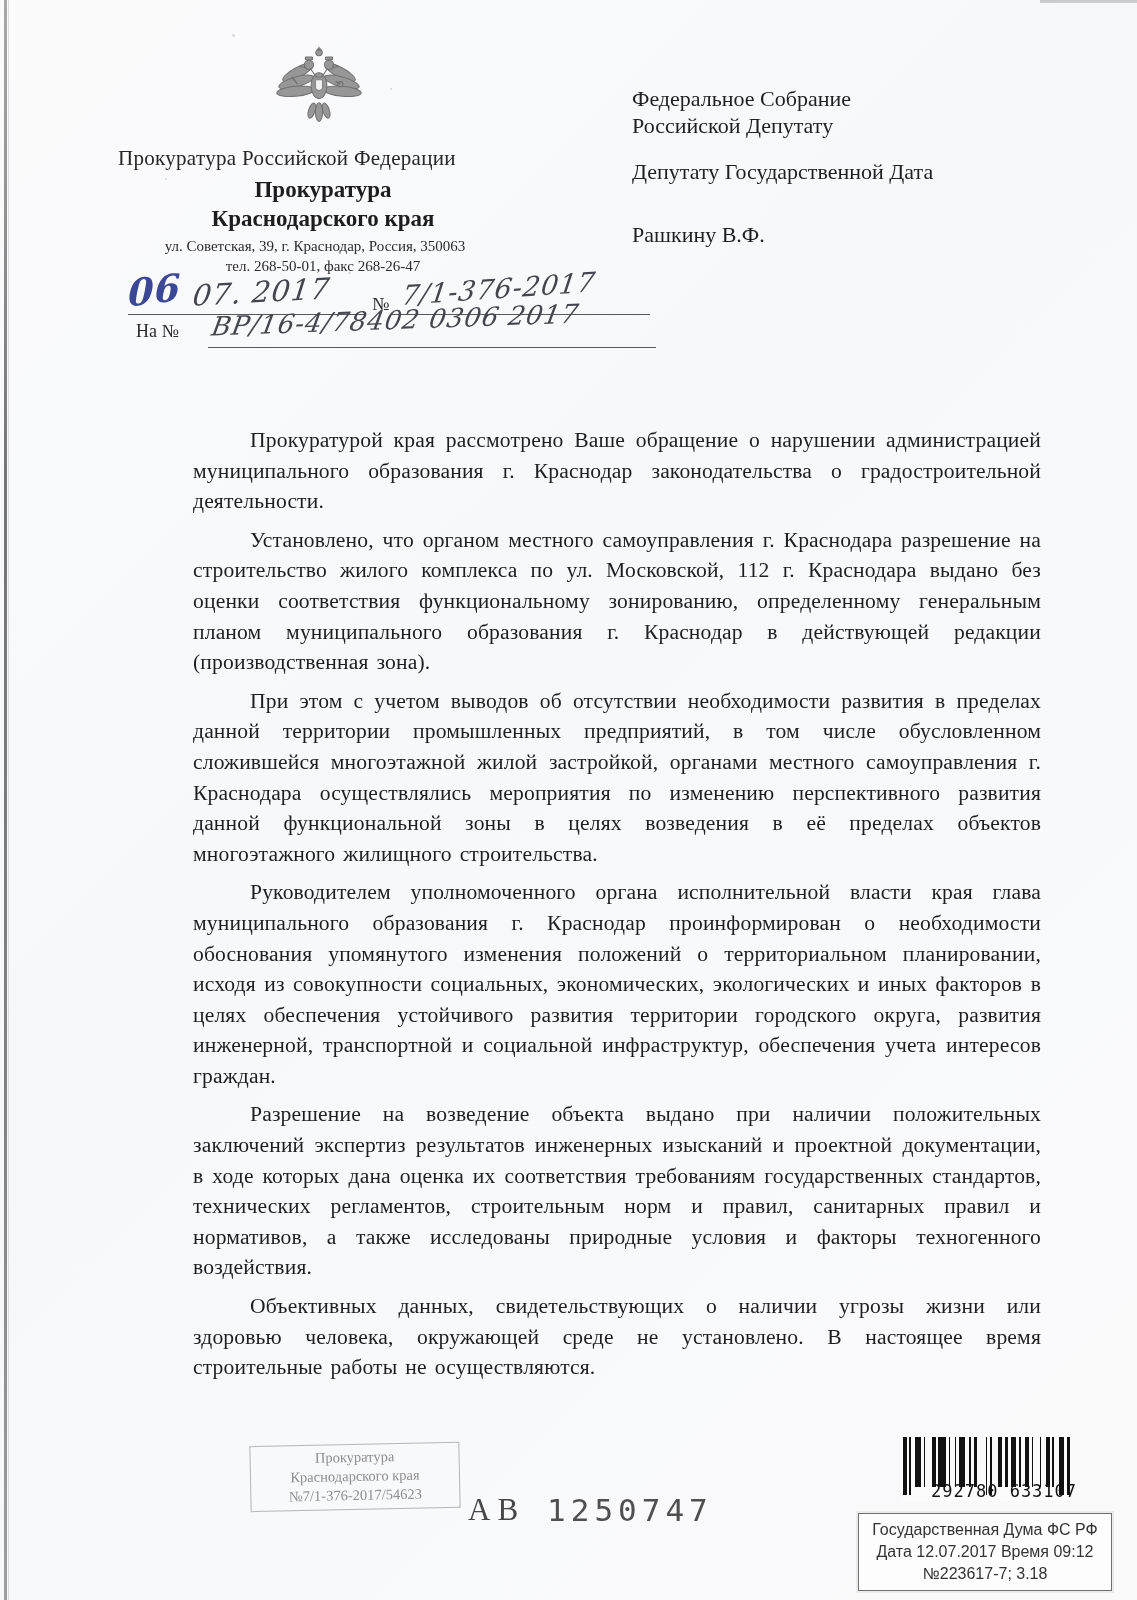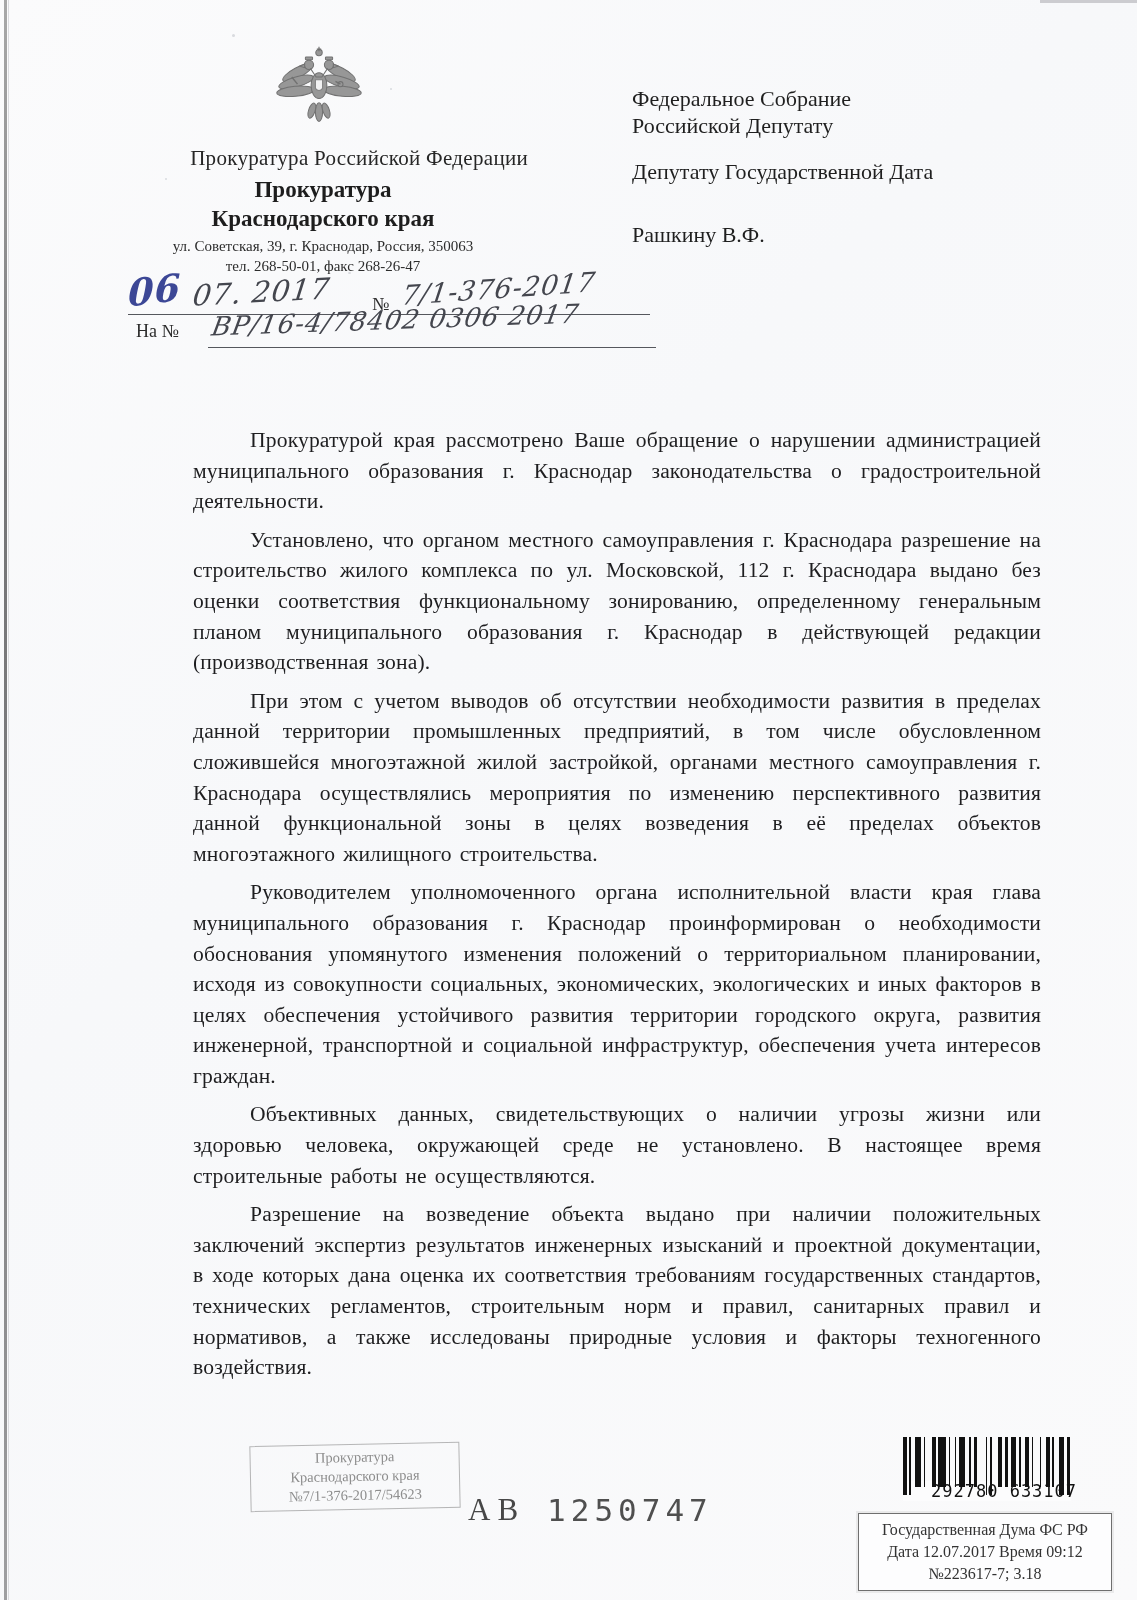--- a/index.html
+++ b/index.html
@@ -14,27 +14,27 @@
   }
   
   .edge-left{position:absolute;left:4px;top:0;width:3px;height:100%;
     background:linear-gradient(#9a9a9a,#5d5d5f 30%,#6d6d6f 70%,#8f8f91);opacity:.85;z-index:6;}
   .edge-left2{position:absolute;left:8px;top:0;width:1px;height:100%;background:#c7c7cb;opacity:.6;z-index:6;}
   .edge-top{position:absolute;left:1040px;top:0;width:97px;height:3px;background:#b9b9bd;opacity:.7;z-index:6;}
   .speck{position:absolute;border-radius:50%;background:#9aa0a8;opacity:.35;}
 
   
   .emblem{position:absolute;left:276px;top:42px;width:86px;height:90px;}
-  .lh-parent{position:absolute;left:118px;top:146px;width:410px;text-align:right;
+  .lh-parent{position:absolute;left:118px;top:146px;width:410px;text-align:left;
     font-size:21px;letter-spacing:.3px;color:#262626;}
   .lh-name1{position:absolute;left:118px;top:177px;width:410px;text-align:center;
     font-size:23px;font-weight:bold;color:#1d1d1d;}
   .lh-name2{position:absolute;left:118px;top:206px;width:410px;text-align:center;
     font-size:23px;font-weight:bold;color:#1d1d1d;}
-  .lh-addr{position:absolute;left:118px;top:238px;width:410px;text-align:center;
+  .lh-addr{position:absolute;left:110px;top:238px;width:410px;text-align:center;
     font-size:15px;color:#2c2c2c;}
   .lh-phone{position:absolute;left:118px;top:258px;width:410px;text-align:center;
     font-size:15px;color:#2c2c2c;}
 
   
   .hand{font-family:"DejaVu Serif",serif;font-style:italic;color:#44464e;
     letter-spacing:1px;white-space:nowrap;}
   .ref-day{position:absolute;left:128px;top:268px;font-size:37px;color:#3c4796;
     transform:rotate(-7deg) skewX(-8deg);font-weight:bold;}
   .ref-daterest{position:absolute;left:193px;top:275px;font-size:29px;
@@ -87,21 +87,21 @@
   .bars span{position:absolute;top:0;background:#111;}
   .barcode-digits{margin-top:-8px;text-align:center;background:rgba(252,252,253,.9);
     font-family:"DejaVu Sans Mono",monospace;font-size:17px;color:#111;
     letter-spacing:1px;white-space:nowrap;padding-left:28px;}
 
   .duma-stamp{position:absolute;left:858px;top:1513px;width:254px;height:78px;
     border:1px solid #6f6f6f;box-shadow:0 0 0 2px rgba(150,150,150,.15);
     background:rgba(253,253,254,.9);z-index:3;
     text-align:center;padding-top:5px;box-sizing:border-box;}
   .duma-stamp div{font-size:16px;line-height:22px;color:#333;
-    font-family:Liberation Serif, serif;white-space:nowrap;}
+    font-family:Liberation Sans, sans-serif;white-space:nowrap;}
 </style>
 </head>
 <body>
 
 <div class="page">
 
   <div class="edge-left"></div>
   <div class="edge-left2"></div>
   <div class="edge-top"></div>
   <div class="speck" style="left:232px;top:34px;width:3px;height:3px;"></div>
@@ -172,22 +172,22 @@
     <div class="rcp-l3">Депутату Государственной Дата</div>
     <div class="rcp-l4">Рашкину В.Ф.</div>
   </div>
 
 
   <div class="body-text">
     <p>Прокуратурой края рассмотрено Ваше обращение о нарушении администрацией муниципального образования г. Краснодар законодательства о градостроительной деятельности.</p>
     <p>Установлено, что органом местного самоуправления г. Краснодара разрешение на строительство жилого комплекса по ул. Московской, 112 г. Краснодара выдано без оценки соответствия функциональному зонированию, определенному генеральным планом муниципального образования г. Краснодар в действующей редакции (производственная зона).</p>
     <p>При этом с учетом выводов об отсутствии необходимости развития в пределах данной территории промышленных предприятий, в том числе обусловленном сложившейся многоэтажной жилой застройкой, органами местного самоуправления г. Краснодара осуществлялись мероприятия по изменению перспективного развития данной функциональной зоны в целях возведения в её пределах объектов многоэтажного жилищного строительства.</p>
     <p>Руководителем уполномоченного органа исполнительной власти края глава муниципального образования г. Краснодар проинформирован о необходимости обоснования упомянутого изменения положений о территориальном планировании, исходя из совокупности социальных, экономических, экологических и иных факторов в целях обеспечения устойчивого развития территории городского округа, развития инженерной, транспортной и социальной инфраструктур, обеспечения учета интересов граждан.</p>
+    <p>Разрешение на возведение объекта выдано при наличии положительных заключений экспертиз результатов инженерных изысканий и проектной документации, в ходе которых дана оценка их соответствия требованиям государственных стандартов, технических регламентов, строительным норм и правил, санитарных правил и нормативов, а также исследованы природные условия и факторы техногенного воздействия.</p>
     <p>Объективных данных, свидетельствующих о наличии угрозы жизни или здоровью человека, окружающей среде не установлено. В настоящее время строительные работы не осуществляются.</p>
-    <p>Разрешение на возведение объекта выдано при наличии положительных заключений экспертиз результатов инженерных изысканий и проектной документации, в ходе которых дана оценка их соответствия требованиям государственных стандартов, технических регламентов, строительным норм и правил, санитарных правил и нормативов, а также исследованы природные условия и факторы техногенного воздействия.</p>
   </div>
 
   <div class="pk-stamp">
     <div>Прокуратура</div>
     <div>Краснодарского края</div>
     <div>№7/1-376-2017/54623</div>
   </div>
 
   <div class="blank-no">
     <span class="blank-series">АВ</span>

